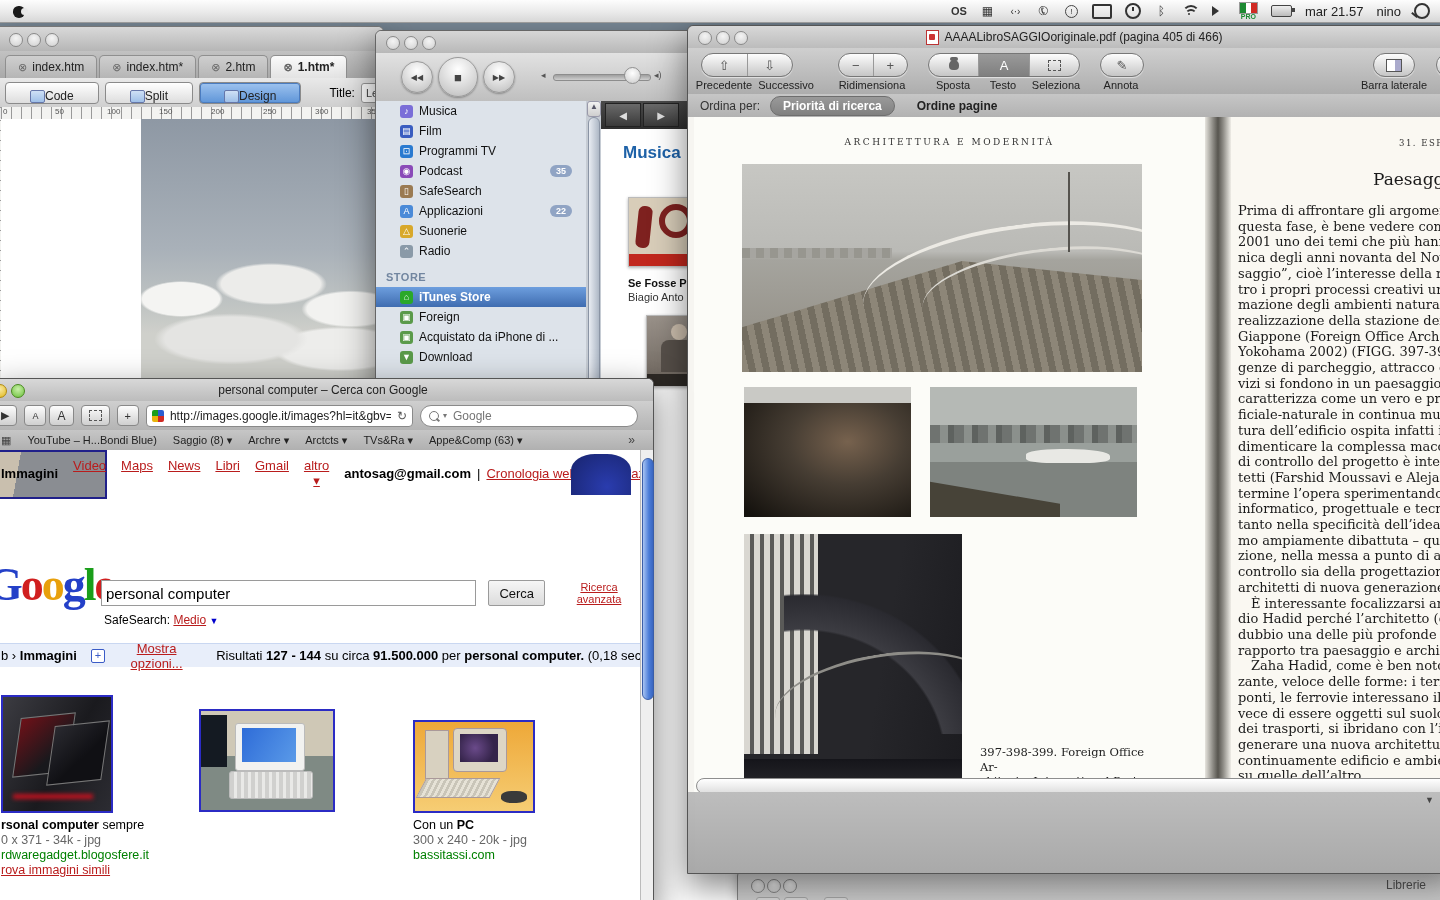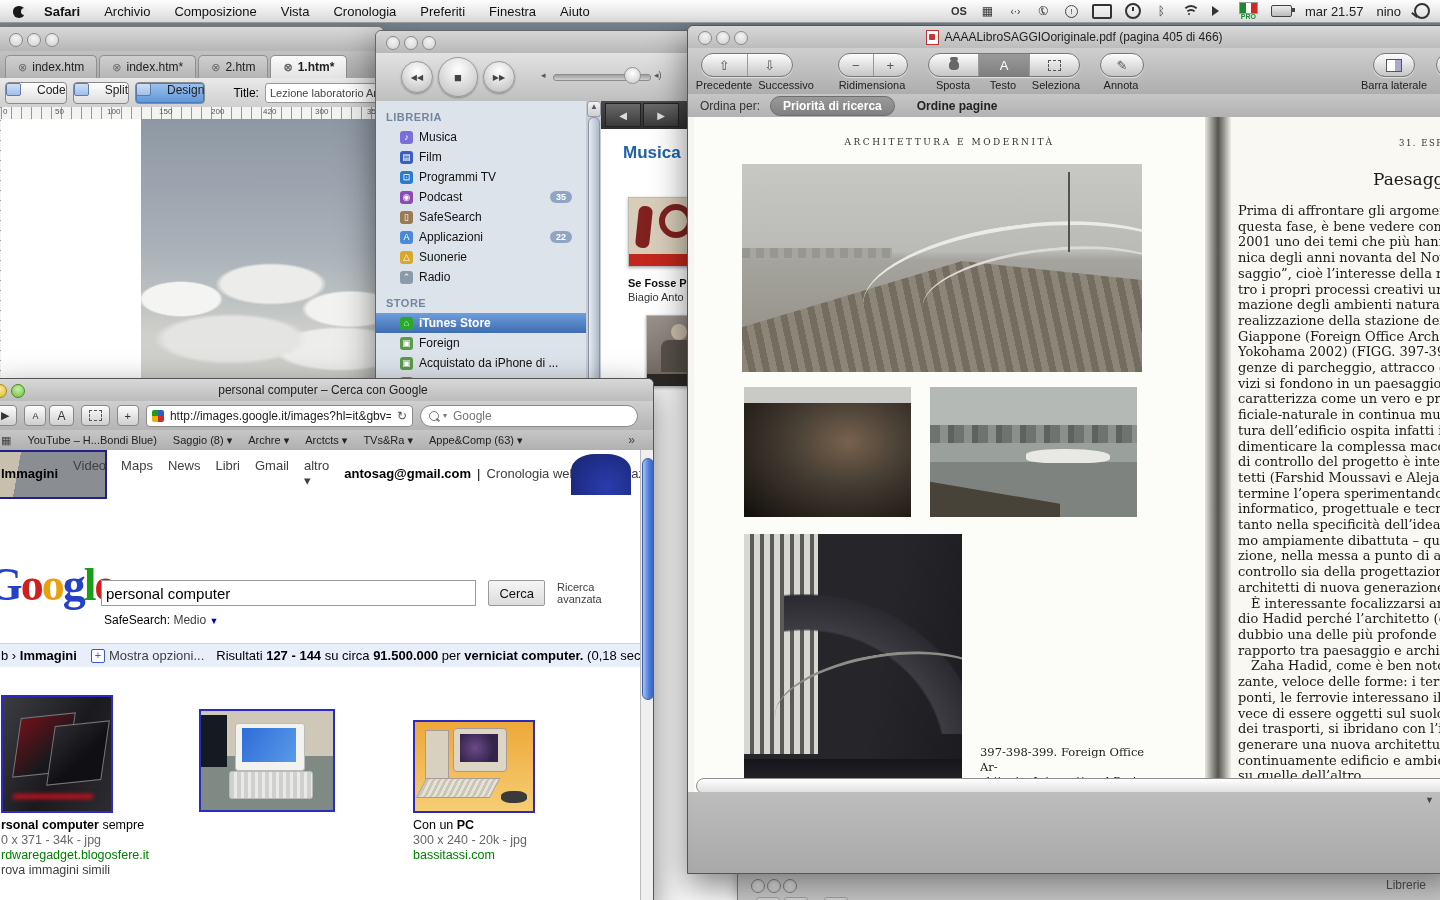--- a/index.html
+++ b/index.html
@@ -37,21 +37,21 @@
   .btic{font-family:"DejaVu Sans",sans-serif;}
 
   
   #editor{left:-10px;top:26px;width:392px;height:874px;background:#e8e8e8;z-index:1;border:1px solid #777;border-radius:6px 6px 0 0;}
   #editor .titlebar{position:absolute;left:0;top:0;right:0;height:24px;background:linear-gradient(#d9d9d9,#b6b6b6);border-radius:6px 6px 0 0;}
   #editor .tabbar{position:absolute;left:0;top:24px;right:0;height:27px;background:linear-gradient(#c2c2c2,#a9a9a9);border-bottom:1px solid #8a8a8a;display:flex;align-items:flex-end;padding-left:14px;}
   .tab{height:22px;display:flex;align-items:center;gap:5px;padding:0 12px;font-size:12px;color:#222;border:1px solid #8f8f8f;border-bottom:none;border-radius:5px 5px 0 0;background:linear-gradient(#cfcfcf,#b5b5b5);margin-right:2px;}
   .tab:last-child{background:linear-gradient(#fbfbfb,#e3e3e3);font-weight:bold;}
   .tab .cl{color:#666;font-size:11px;}
   #editor .toolbar{position:absolute;left:0;top:51px;right:0;height:29px;background:linear-gradient(#e9e9e9,#cfcfcf);border-bottom:1px solid #9a9a9a;display:flex;align-items:center;gap:6px;padding-left:14px;font-size:12px;}
-  .ebtn{display:flex;align-items:flex-start;gap:16px;height:20px;padding:0 0;border:1px solid #8a8a8a;border-radius:4px;background:linear-gradient(#fff,#ddd);font-size:12px;color:#222;}
+  .ebtn{display:flex;align-items:flex-end;gap:0;height:20px;padding:0 24px;border:1px solid #8a8a8a;border-radius:4px;background:linear-gradient(#fff,#ddd);font-size:12px;color:#222;}
   .ebtn.sel{background:linear-gradient(#9ec3ef,#5e95d8);box-shadow:inset 0 0 0 1px #4a7cc0;}
   .ebtn .bic{width:13px;height:11px;border:1px solid #67a;background:linear-gradient(#cfe0f5,#9fc0e8);border-radius:2px;}
   #editor .titlefield{flex:0 0 150px;height:18px;border:1px solid #999;border-radius:3px;background:#fff;font-size:11px;color:#444;padding:0 4px;font-family:"Liberation Sans",sans-serif;}
   #editor .ruler{position:absolute;left:10px;top:80px;right:0;height:12px;background:#f3f3f1;border-bottom:1px solid #aaa;background-image:repeating-linear-gradient(90deg,#999 0 1px,transparent 1px 10px);display:flex;font-size:8px;color:#555;}
   #editor .ruler span{flex:0 0 50px;padding-left:2px;}
   #editor .vruler{position:absolute;left:0;top:92px;width:10px;bottom:0;background:#f3f3f1;border-right:1px solid #aaa;background-image:repeating-linear-gradient(0deg,#999 0 1px,transparent 1px 10px);}
   #editor .canvas{position:absolute;left:10px;top:92px;right:0;bottom:0;background:#fff;}
   #cloudimg{position:absolute;left:140px;top:0;width:252px;height:290px;background:linear-gradient(#8e98a4,#a9b1b9 45%,#c2c6c4 66%,#cfd0cb 74%);}
   #cloudimg .clouds{position:absolute;left:0;right:0;top:120px;height:140px;
     background:
@@ -171,21 +171,21 @@
   #searchfield input{border:none;outline:none;width:120px;font-size:12px;color:#999;background:transparent;font-family:"Liberation Sans",sans-serif;}
   .minimag{width:8px;height:8px;border:1.5px solid #777;border-radius:50%;position:relative;flex:0 0 8px;}
   .minimag:after{content:"";position:absolute;left:6px;top:7px;width:4px;height:1.5px;background:#777;transform:rotate(40deg);}
   #bookmarksbar{position:absolute;left:0;top:51px;right:0;height:20px;background:linear-gradient(#c6c6c6,#b0b0b0);border-bottom:1px solid #8e8e8e;display:flex;align-items:center;gap:16px;font-size:11px;color:#222;padding-left:8px;}
   #bookmarksbar .ovf{margin-left:auto;padding-right:18px;color:#444;font-size:12px;}
   #sfcontent{position:absolute;left:0;top:71px;right:12px;bottom:0;background:#fff;overflow:hidden;font-size:13px;}
   #sfscroll{position:absolute;right:0;top:71px;width:12px;bottom:0;background:#efefef;border-left:1px solid #bbb;}
   #sfscroll .bluethumb{position:absolute;left:1px;top:8px;width:10px;height:240px;border-radius:6px;background:linear-gradient(90deg,#a8c4f2,#4a7cd8 60%,#3a66c0);border:1px solid #3a5ea8;}
 
   
-  .glink{color:#404040;}
+  .glink{color:#b91c1c;text-decoration:underline;text-align:center;}
   #ghead{position:absolute;left:8px;top:8px;right:4px;display:flex;gap:15px;font-size:13px;align-items:center;}
   #ghead .cur{font-weight:bold;color:#000;}
   #ghead .right{margin-left:auto;display:flex;gap:6px;align-items:center;white-space:nowrap;}
   #glogo{position:absolute;left:-6px;top:108px;font-family:"Liberation Serif",serif;font-weight:bold;font-size:46px;letter-spacing:-2px;}
   #glogo span:nth-child(1){color:#2440c8;} #glogo span:nth-child(2){color:#d01f1f;} #glogo span:nth-child(3){color:#e8a00c;}
   #glogo span:nth-child(4){color:#2440c8;} #glogo span:nth-child(5){color:#1a9e1a;} #glogo span:nth-child(6){color:#d01f1f;}
   #gsearchrow{position:absolute;left:108px;top:130px;display:flex;align-items:center;gap:12px;}
   #gquery{width:370px;height:24px;border:1px solid #9a9a9a;font-size:15px;padding:0 4px;font-family:"Liberation Sans",sans-serif;}
   #gbtn{height:26px;padding:0 10px;font-size:13px;border:1px solid #9a9a9a;background:linear-gradient(#f6f6f6,#dcdcdc);border-radius:2px;color:#111;}
   #gadv{font-size:11px;}
@@ -261,21 +261,21 @@
       <span style="margin-left:22px;">Title:</span>
       <input class="titlefield" value="Lezione laboratorio Antonino S" style="">
     </div>
     <div class="ruler">
 
     <span>0</span>
         <span>50</span>
         <span>100</span>
         <span>150</span>
         <span>200</span>
-        <span>420</span>
+        <span>250</span>
         <span>300</span>
         <span>350</span>
       </div>
     <div class="vruler"></div>
     <div class="canvas">
       <div id="cloudimg">
         <div class="clouds"></div>
         <div class="ground"></div>
       </div>
     </div>
@@ -297,21 +297,20 @@
       <div class="rbtn" style="left:107px;top:8px;width:30px;height:30px;font-size:8px;">
           <span>▶▶</span>
         </div>
       <span class="volglyph" style="left:165px;">◂</span>
       <div id="vol-track"></div>
       <div id="vol-knob"></div>
       <span class="volglyph" style="left:278px;">◂)</span>
     </div>
     <div class="body">
       <div id="sidebar">
-        <div class="shead">LIBRERIA</div>
         <div class="srow">
             <span class="sic" style="background:#7a6ed8;">♪</span>
             <span>Musica</span>
           </div>
         <div class="srow">
             <span class="sic" style="background:#3a5dc0;">▤</span>
             <span>Film</span>
           </div>
         <div class="srow">
             <span class="sic" style="background:#2a7ad0;">⊡</span>
@@ -636,21 +635,21 @@
       <div id="gresbar">
         <span class="bc"><span>b</span> <span>›</span> <b>Immagini</b></span>
         <span class="plusbox"><span>+</span></span>
         <span class="glink">Mostra opzioni...</span>
         <span class="resinfo">
           <span>Risultati</span>
           <b>127 - 144</b>
           <span>su circa</span>
           <b>91.500.000</b>
           <span>per</span>
-          <b>verniciat computer.</b>
+          <b>personal computer.</b>
           <span>(0,18 sec</span>
         </span>
       </div>
 
       <div id="thumb1" class="thumb">
         <div class="lap l1"></div>
           <div class="lap l2"></div>
           <div class="glow"></div>
       </div>
       <div class="gcap" style="left:8px;top:368px;">
@@ -688,31 +687,20 @@
 
     </div>
     <div id="sfscroll">
         <div class="bluethumb"></div>
       </div>
   </div>
 
   <div id="menubar">
     <span class="apple">
         <i></i>
-      </span>
-    <span class="menuwrap" style="display:flex;">
-
-    <span class="menu-item">Safari</span>
-        <span class="menu-item">Archivio</span>
-        <span class="menu-item">Composizione</span>
-        <span class="menu-item">Vista</span>
-        <span class="menu-item">Cronologia</span>
-        <span class="menu-item">Preferiti</span>
-        <span class="menu-item">Finestra</span>
-        <span class="menu-item">Aiuto</span>
       </span>
     <span id="mb-status">
       <span class="mi" style="font-weight:bold;font-size:11px;">OS</span>
       <span class="mi">▦</span>
       <span class="mi" style="font-size:10px;">‹·›</span>
       <span class="mi" style="transform:rotate(-40deg);">✆</span>
       <span class="mi">
           <span style="border:1.5px solid #444;border-radius:50%;width:11px;height:11px;display:inline-block;font-size:8px;line-height:11px;text-align:center;">!</span>
         </span>
       <span class="mi">

